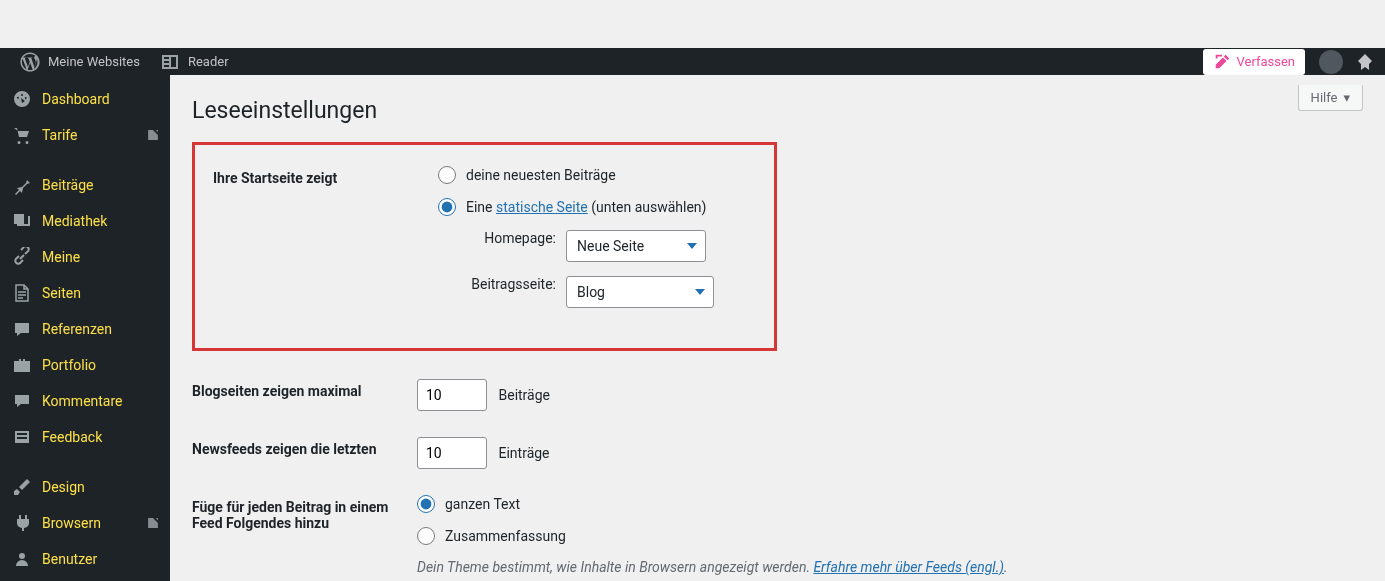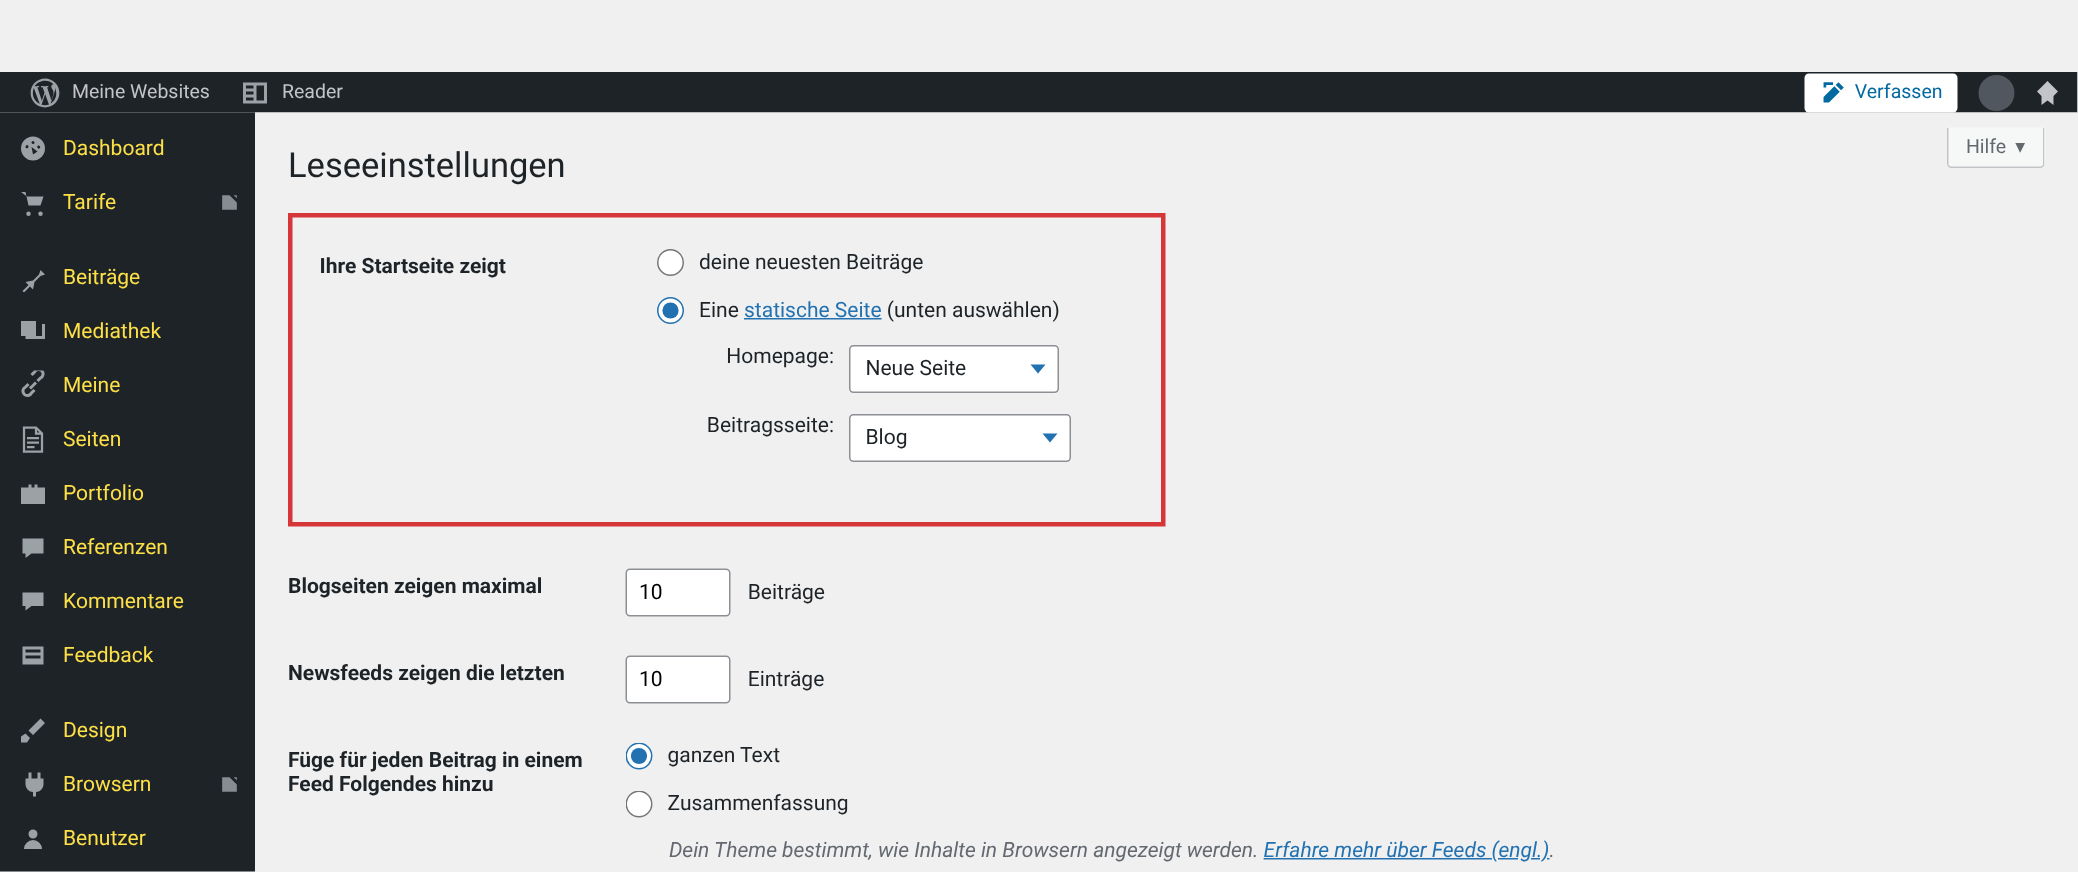--- a/index.html
+++ b/index.html
@@ -2,21 +2,21 @@
 <html><head>
 <meta charset="utf-8">
 <style>
   * { margin: 0; padding: 0; box-sizing: border-box; font-family: -apple-system, BlinkMacSystemFont, "Segoe UI", Roboto, sans-serif; }
   body { background: #f0f0f1; width: 1385px; height: 581px; overflow: hidden; color: #1d2327; }
 
   .topbar { height: 27px; background: #1d2327; color: #c3c4c7; display: flex; align-items: center; padding: 0 10px; font-size: 13px; justify-content: space-between; margin-top: 48px; }
   .topbar-left { display: flex; align-items: center; gap: 0; }
   .tb-item { display: flex; align-items: center; gap: 8px; padding: 0 10px; height: 35px; cursor: pointer; }
   .topbar-right { display: flex; align-items: center; }
-  .compose-btn { background: #fff; color: #0369a1; border-radius: 3px; padding: 4px 10px; display: flex; align-items: center; gap: 6px; margin-right: 14px; font-size: 13px; cursor: pointer; }
+  .compose-btn { background: #fff; color: #ec4899; border-radius: 3px; padding: 4px 10px; display: flex; align-items: center; gap: 6px; margin-right: 14px; font-size: 13px; cursor: pointer; }
   .avatar-icon { width: 24px; height: 24px; border-radius: 50%; background: #50575e; margin-right: 12px; }
   .bell-icon { color:#c3c4c7; }
   svg { display: block; }
 
   .shell { display: flex; height: calc(581px - 35px); }
 
   .sidebar { width: 170px; background: #1d2327; color: #fde047; padding-top: 6px; font-size: 14px; }
   .sb-item { display: flex; align-items: center; gap: 10px; padding: 8px 12px; cursor: pointer; position: relative; }
   .sb-group-gap { height: 14px; }
   .sb-icon { width: 20px; height: 20px; display: flex; align-items: center; justify-content: center; color: rgba(240,246,252,0.6); }
@@ -36,21 +36,21 @@
   .link { color: #2271b1; text-decoration: underline; cursor:pointer; }
 
   .sel-row { display: flex; align-items: flex-start; gap: 10px; margin-top: 14px; margin-left: 18px; }
   .sel-label { width: 100px; text-align: right; font-size: 14px; }
   .select { position: relative; display: inline-flex; align-items: center; border: 1px solid #8c8f94; border-radius: 3px; background: #fff; height: 32px; padding: 0 28px 0 10px; font-size: 14px; min-width: 140px; cursor:pointer; }
   .select.wide { min-width: 148px; }
   .select::after { content:''; position:absolute; right:8px; top:50%; width:0;height:0; border-left:5px solid transparent; border-right:5px solid transparent; border-top:6px solid #2271b1; transform:translateY(-50%); }
 
   input.num { width: 70px; height: 32px; border: 1px solid #8c8f94; border-radius: 3px; padding: 0 8px; font-size: 14px; }
   .after-label { margin-left: 8px; font-size:14px; }
-  .desc { color: #646970; font-style: italic; font-size: 14px; margin-top: 8px; margin-left: 29px; }
+  .desc { color: #646970; font-style: italic; font-size: 14px; margin-top: 8px; }
 </style>
 </head>
 <body>
 
 <div class="topbar">
   <div class="topbar-left">
     <div class="tb-item">
       <span class="sb-icon">
         <svg width="20" height="20" viewBox="0 0 20 20" fill="currentColor">
             <path d="M10 .4C4.7.4.4 4.7.4 10S4.7 19.6 10 19.6 19.6 15.3 19.6 10 15.3.4 10 .4zM1.9 10c0-1.2.3-2.3.7-3.3l3.9 10.6C3.7 15.9 1.9 13.2 1.9 10zm8.1 8.1c-.8 0-1.6-.1-2.3-.3l2.4-7.1 2.5 6.9c0 .1 0 .1.1.1-.9.3-1.8.4-2.7.4zm1.1-11.9c.5 0 .9-.1.9-.1.5 0 .4-.7-.1-.7 0 0-1.3.1-2.2.1-.8 0-2.1-.1-2.1-.1-.4 0-.5.7-.1.7 0 0 .4.1.9.1l1.3 3.5-1.8 5.4L4.9 6.2c.5 0 .9-.1.9-.1.5 0 .4-.7-.1-.7 0 0-1.3.1-2.2.1h-.5C4.5 3.4 7.1 1.9 10 1.9c2.2 0 4.2.8 5.7 2.2h-.1c-.8 0-1.4.7-1.4 1.5 0 .7.4 1.3.8 2 .3.5.7 1.2.7 2.2 0 .7-.3 1.5-.6 2.5l-.8 2.7-2.9-8.8zm6.4 4.1c0 2.9-1.5 5.4-3.8 6.8l2.5-7.2c.5-1.2.6-2.1.6-2.9v-.5c.4 1.2.7 2.4.7 3.8z"></path>
@@ -137,32 +137,32 @@
       <span class="sb-icon">
           <svg width="20" height="20" viewBox="0 0 20 20" fill="currentColor">
             <path d="M4 2h8l4 4v12H4V2zm8 0v4h4M6 9h8M6 12h8M6 15h5" stroke="currentColor" stroke-width="1.5" fill="none"></path>
           </svg>
         </span>
       <span>Seiten</span>
     </div>
     <div class="sb-item">
       <span class="sb-icon">
           <svg width="20" height="20" viewBox="0 0 20 20" fill="currentColor">
+            <path d="M3 4h14v10H9l-4 3v-3H3V4zm3 3h2v2H6V7zm4 0h2v2h-2V7z"></path>
+          </svg>
+        </span>
+      <span>Referenzen</span>
+    </div>
+    <div class="sb-item">
+      <span class="sb-icon">
+          <svg width="20" height="20" viewBox="0 0 20 20" fill="currentColor">
             <path d="M7 4h6v2h5v11H2V6h5V4zm2 0v2h2V4H9z"></path>
           </svg>
         </span>
       <span>Portfolio</span>
-    </div>
-    <div class="sb-item">
-      <span class="sb-icon">
-          <svg width="20" height="20" viewBox="0 0 20 20" fill="currentColor">
-            <path d="M3 4h14v10H9l-4 3v-3H3V4zm3 3h2v2H6V7zm4 0h2v2h-2V7z"></path>
-          </svg>
-        </span>
-      <span>Referenzen</span>
     </div>
     <div class="sb-item">
       <span class="sb-icon">
           <svg width="20" height="20" viewBox="0 0 20 20" fill="currentColor">
             <path d="M3 4h14v9H9l-4 3v-3H3V4z"></path>
           </svg>
         </span>
       <span>Kommentare</span>
     </div>
     <div class="sb-item">

